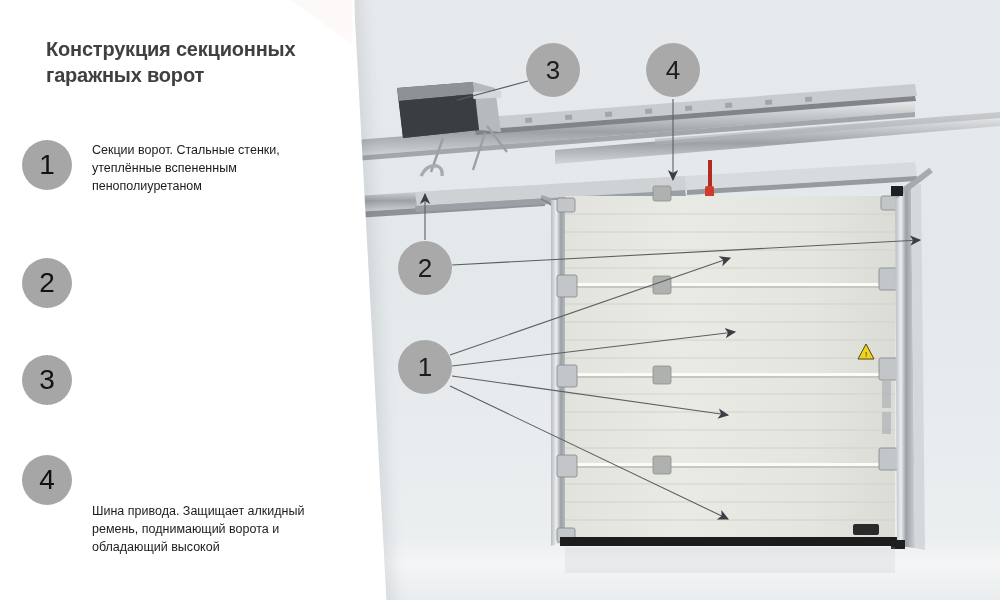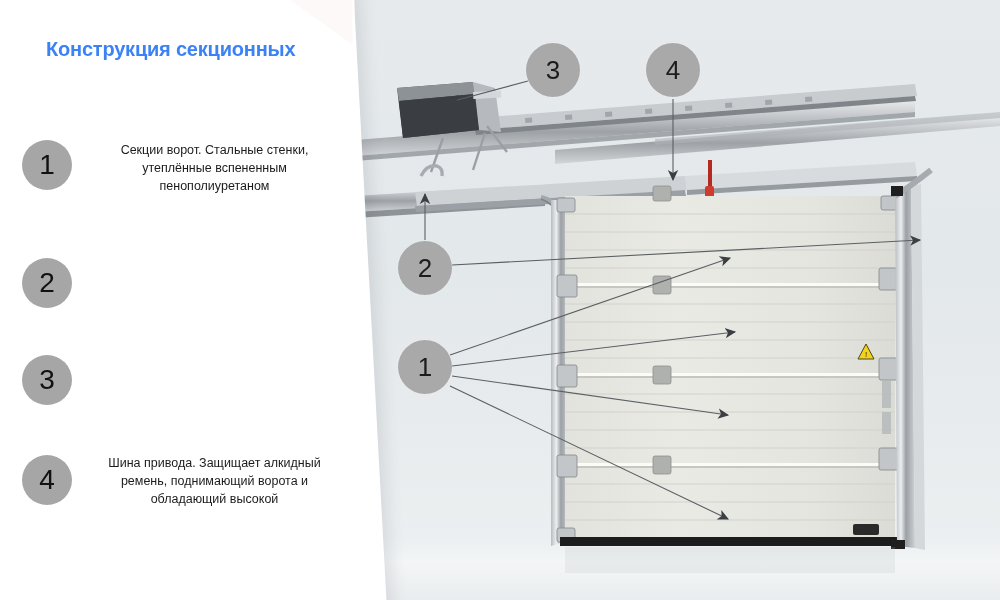--- a/index.html
+++ b/index.html
@@ -35,43 +35,43 @@
     transform-origin:top right;
     clip-path:polygon(100% 0,100% 100%,0 0);
   }
   .content{
     position:absolute; left:0; top:0; width:355px; height:600px;
     background:transparent; z-index:5;
   }
 
   .title{
     position:absolute;left:46px;top:36px;width:290px;
-    font-size:20px;font-weight:bold;line-height:1.32;color:#3b82f6;
+    font-size:20px;font-weight:bold;line-height:1.32;color:#404040;
     letter-spacing:-.2px;
   }
 
   .item{ position:absolute; left:22px; width:330px; display:flex; align-items:flex-start; }
   .bullet{
     flex:0 0 auto;width:50px;height:50px;border-radius:50%;
     background:#a6a6a6;color:#111;
     display:flex;align-items:center;justify-content:center;
     font-size:28px;line-height:1;font-weight:400;
     font-family:"Liberation Sans","DejaVu Sans",sans-serif;
   }
   .itxt{
     margin-left:20px;padding-top:3px;
-    font-size:12.5px;line-height:1.42;color:#1b1b1b;width:245px;text-align:center;
+    font-size:12.5px;line-height:1.42;color:#1b1b1b;width:245px;
   }
   #item1{ top:140px; }
   #item2{ top:258px; }
   #item3{ top:355px; }
   #item4{ top:455px; }
   #item2 .itxt,#item3 .itxt{ padding-top:15px; }
   #item1 .itxt{ padding-top:2px; }
-  #item4 .itxt{ padding-top:0px; }
+  #item4 .itxt{ padding-top:0px;margin-top:48px; }
 
   
   .callout{
     position:absolute;border-radius:50%;
     background:#a9a9a9;color:#1c1c1c;
     display:flex;align-items:center;justify-content:center;
     font-size:26px;line-height:1;z-index:30;
     box-shadow:0 0 0 1px rgba(255,255,255,.12);
   }
   #c3{ left:526px; top:43px; width:54px;height:54px; }
@@ -265,20 +265,21 @@
   </div>
 
   <div class="sheet">
     <div class="sheet-notch"></div>
   </div>
 
   <div class="content">
 
     <div class="title">
       <div>Конструкция секционных</div>
+      <div>гаражных ворот</div>
     </div>
 
     <div class="item" id="item1">
       <div class="bullet">1</div>
       <div class="itxt">Секции ворот. Стальные стенки, утеплённые вспененным пенополиуретаном</div>
     </div>
 
     <div class="item" id="item2">
       <div class="bullet">2</div>
     </div>

